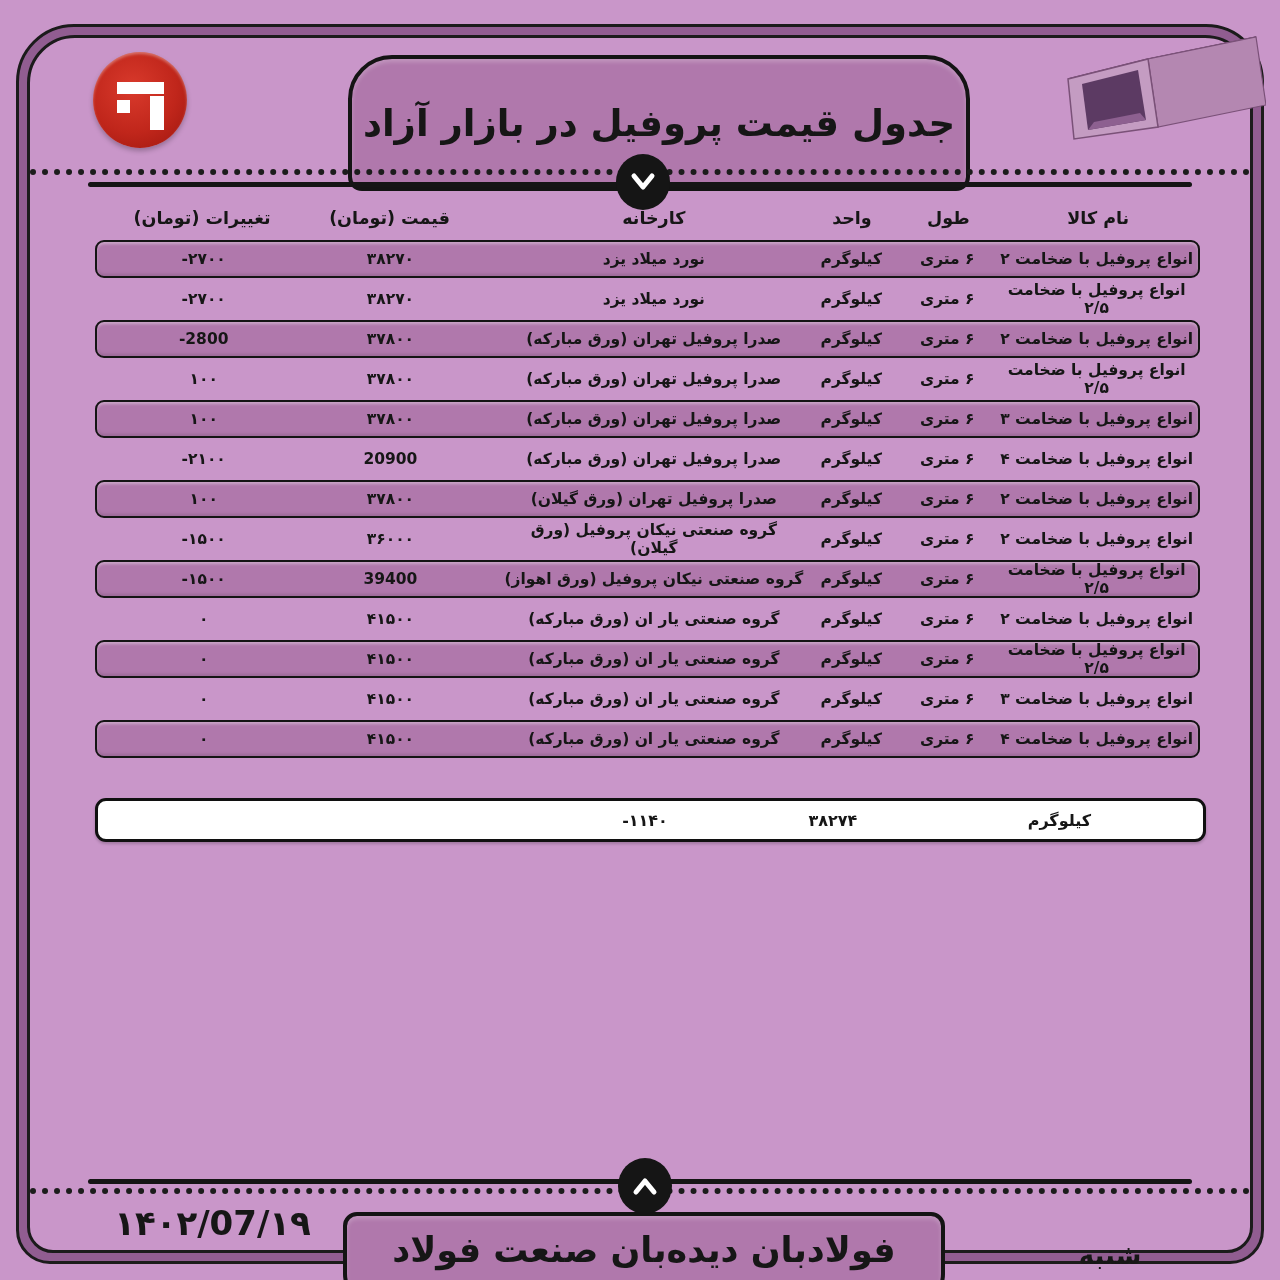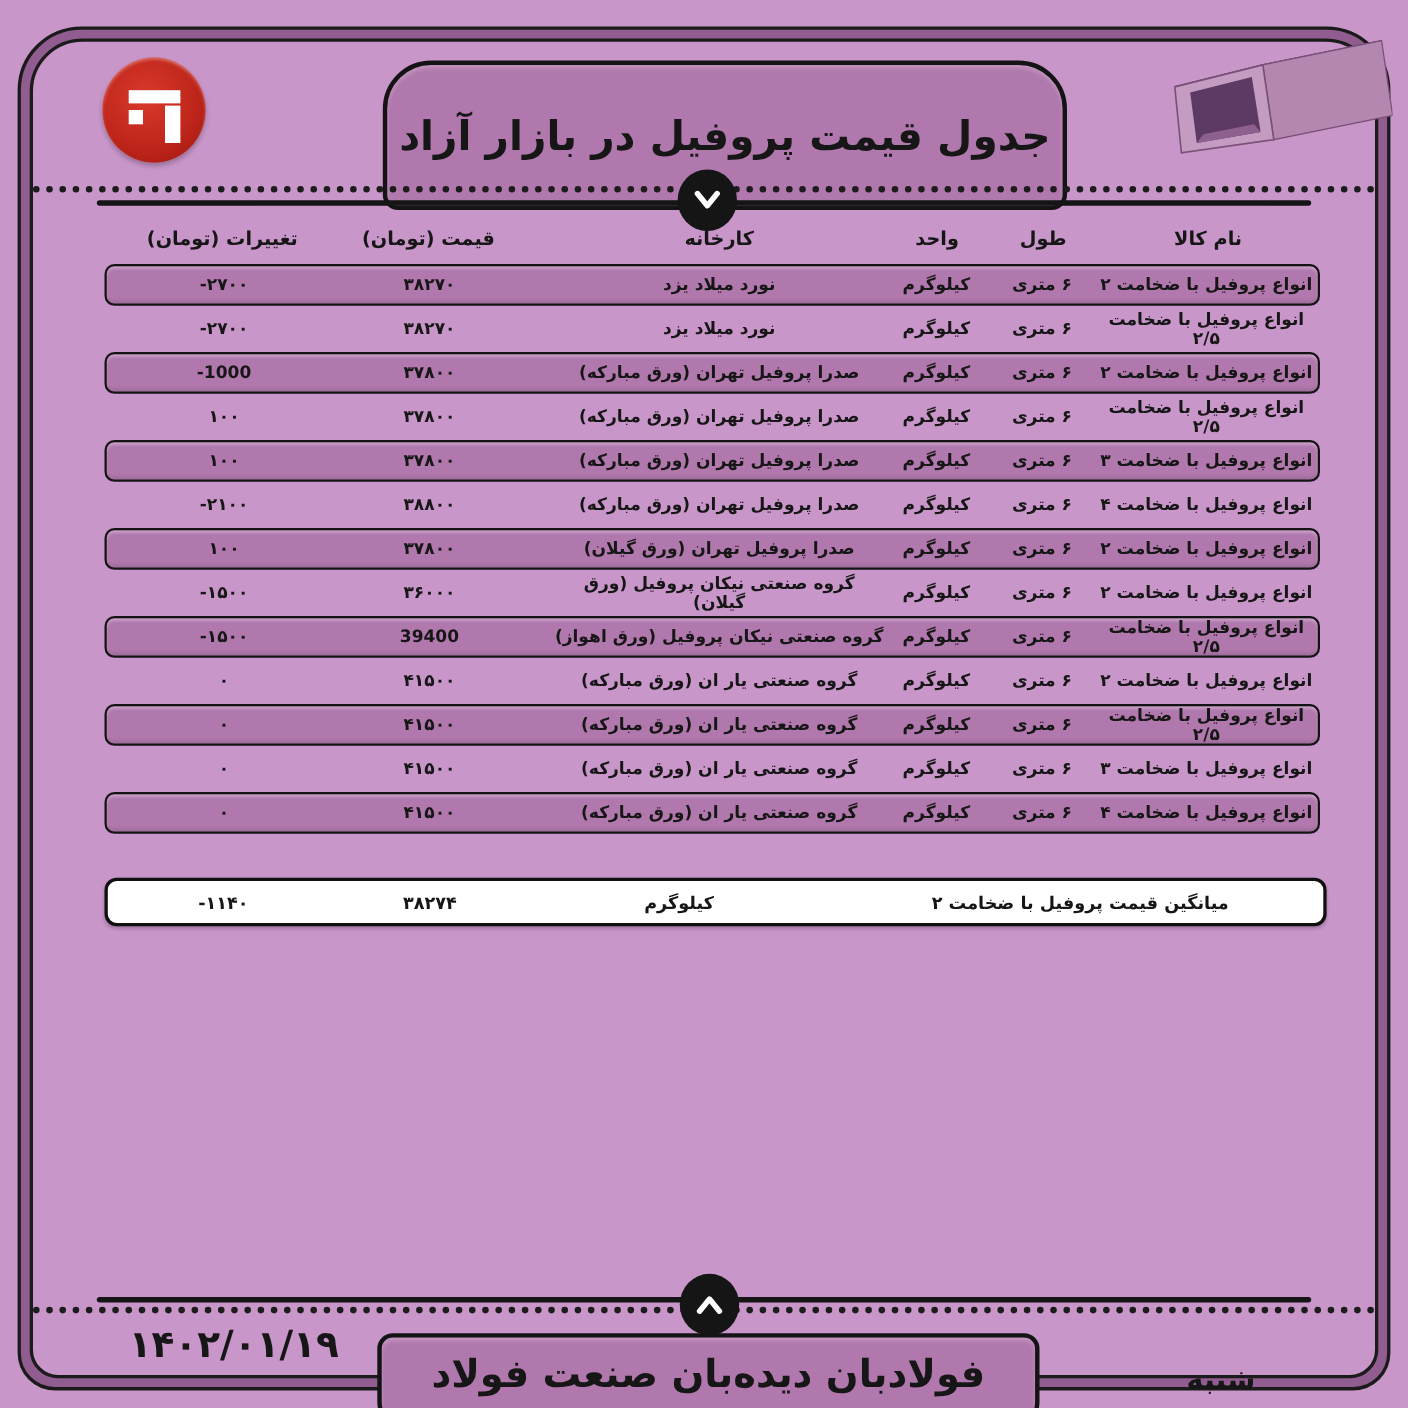--- a/index.html
+++ b/index.html
@@ -176,21 +176,21 @@
     <div class="c-price num">۳۸۲۷۰</div>
     <div class="c-chg num">-۲۷۰۰</div>
   </div>
 
   <div class="row cols hl">
     <div class="c-name rtl">انواع پروفیل با ضخامت ۲</div>
     <div class="c-len rtl">۶ متری</div>
     <div class="c-unit rtl">کیلوگرم</div>
     <div class="c-fac rtl">صدرا پروفیل تهران (ورق مبارکه)</div>
     <div class="c-price num">۳۷۸۰۰</div>
-    <div class="c-chg num">-1000</div>
+    <div class="c-chg num">-2800</div>
   </div>
 
   <div class="row cols">
     <div class="c-name rtl">انواع پروفیل با ضخامت ۲/۵</div>
     <div class="c-len rtl">۶ متری</div>
     <div class="c-unit rtl">کیلوگرم</div>
     <div class="c-fac rtl">صدرا پروفیل تهران (ورق مبارکه)</div>
     <div class="c-price num">۳۷۸۰۰</div>
     <div class="c-chg num">۱۰۰</div>
   </div>
@@ -202,21 +202,21 @@
     <div class="c-fac rtl">صدرا پروفیل تهران (ورق مبارکه)</div>
     <div class="c-price num">۳۷۸۰۰</div>
     <div class="c-chg num">۱۰۰</div>
   </div>
 
   <div class="row cols">
     <div class="c-name rtl">انواع پروفیل با ضخامت ۴</div>
     <div class="c-len rtl">۶ متری</div>
     <div class="c-unit rtl">کیلوگرم</div>
     <div class="c-fac rtl">صدرا پروفیل تهران (ورق مبارکه)</div>
-    <div class="c-price num">۳۸۸۰۰</div>
+    <div class="c-price num">20900</div>
     <div class="c-chg num">-۲۱۰۰</div>
   </div>
 
   <div class="row cols hl">
     <div class="c-name rtl">انواع پروفیل با ضخامت ۲</div>
     <div class="c-len rtl">۶ متری</div>
     <div class="c-unit rtl">کیلوگرم</div>
     <div class="c-fac rtl">صدرا پروفیل تهران (ورق گیلان)</div>
     <div class="c-price num">۳۷۸۰۰</div>
     <div class="c-chg num">۱۰۰</div>
@@ -271,31 +271,30 @@
     <div class="c-name rtl">انواع پروفیل با ضخامت ۴</div>
     <div class="c-len rtl">۶ متری</div>
     <div class="c-unit rtl">کیلوگرم</div>
     <div class="c-fac rtl">گروه صنعتی یار ان (ورق مبارکه)</div>
     <div class="c-price num">۴۱۵۰۰</div>
     <div class="c-chg num">۰</div>
   </div>
 </div>
 
 <div class="summary-row cols">
-  <div class="s-name rtl">میانگین قیمت پروفیل با ضخامت ۲</div>
   <div class="s-unit rtl">کیلوگرم</div>
   <div class="s-price num">۳۸۲۷۴</div>
   <div class="s-chg num">-۱۱۴۰</div>
 </div>
 
 <div class="bar-bottom"></div>
 <div class="dots-bottom"></div>
 <div class="sep-circle bottom">
   <svg width="30" height="22" viewBox="0 0 30 22">
       <path d="M6 17 L15 6 L24 17" stroke="#fff" stroke-width="5" fill="none" stroke-linecap="round" stroke-linejoin="round"></path>
     </svg>
 </div>
 
-<div class="date-label">۱۴۰۲/۰۱/۱۹</div>
+<div class="date-label">۱۴۰۲/07/۱۹</div>
 <div class="weekday-label">شنبه</div>
 <div class="brand-banner">
   <div class="brand">فولادبان دیده‌بان صنعت فولاد</div>
 </div>
 
 </body></html>

